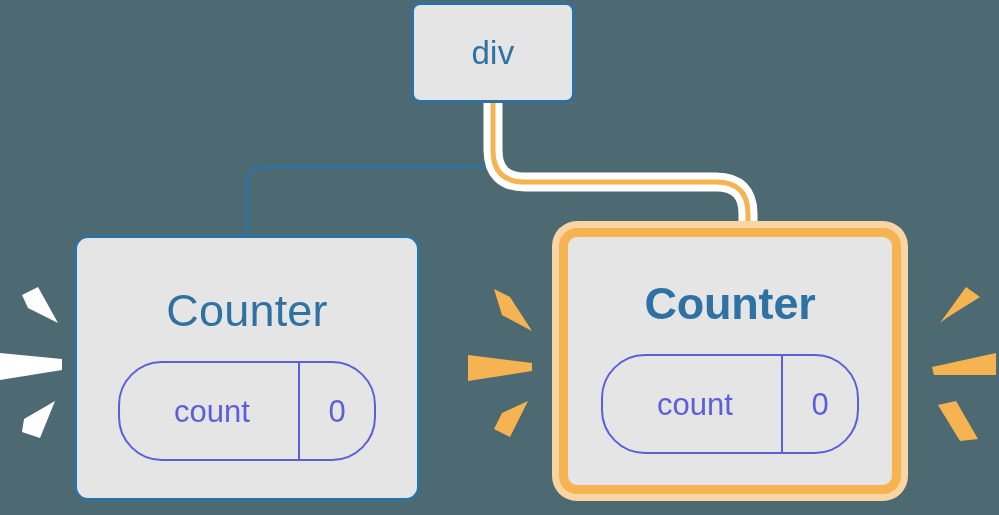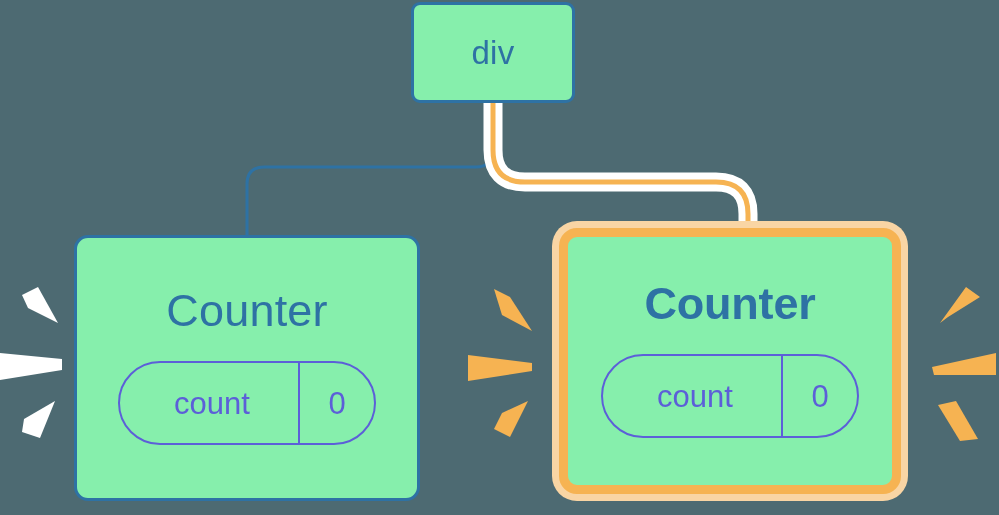--- a/index.html
+++ b/index.html
@@ -26,21 +26,21 @@
     left: 0;
     top: 0;
     width: 999px;
     height: 515px;
     pointer-events: none;
   }
 
   
   .node {
     position: absolute;
-    background: #86efac;
+    background: #e5e5e5;
     box-sizing: border-box;
     display: flex;
     flex-direction: column;
     align-items: center;
   }
 
   
   #node-div {
     left: 411px;
     top: 2px;
@@ -89,21 +89,21 @@
   #node-counter-right .node-title {
     font-weight: bold;
     letter-spacing: -0.2px;
   }
 
   
   .state-pill {
     margin-top: 28px;
     display: flex;
     align-items: stretch;
-    height: 84px;
+    height: 100px;
     border: 2px solid #5c5fd8;
     border-radius: 44px;
     box-sizing: border-box;
     overflow: hidden;
   }
   #node-counter-left .state-pill { width: 258px; }
   #node-counter-right .state-pill { width: 258px; }
 
   .state-key, .state-val {
     display: flex;

